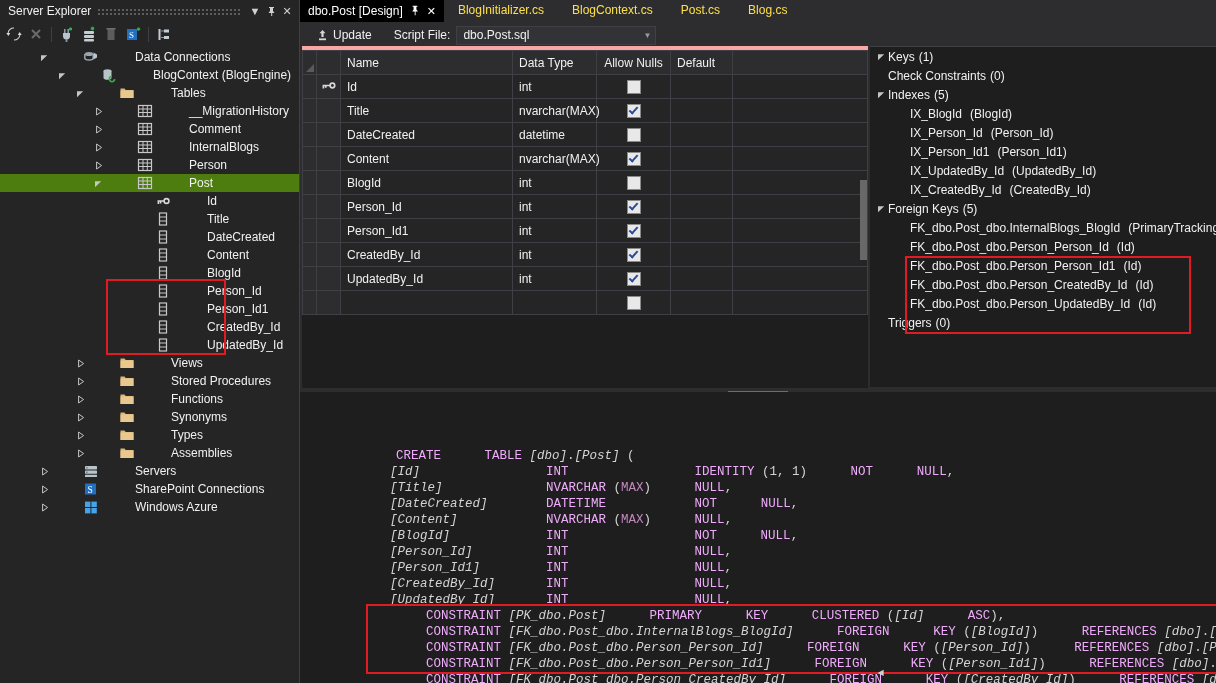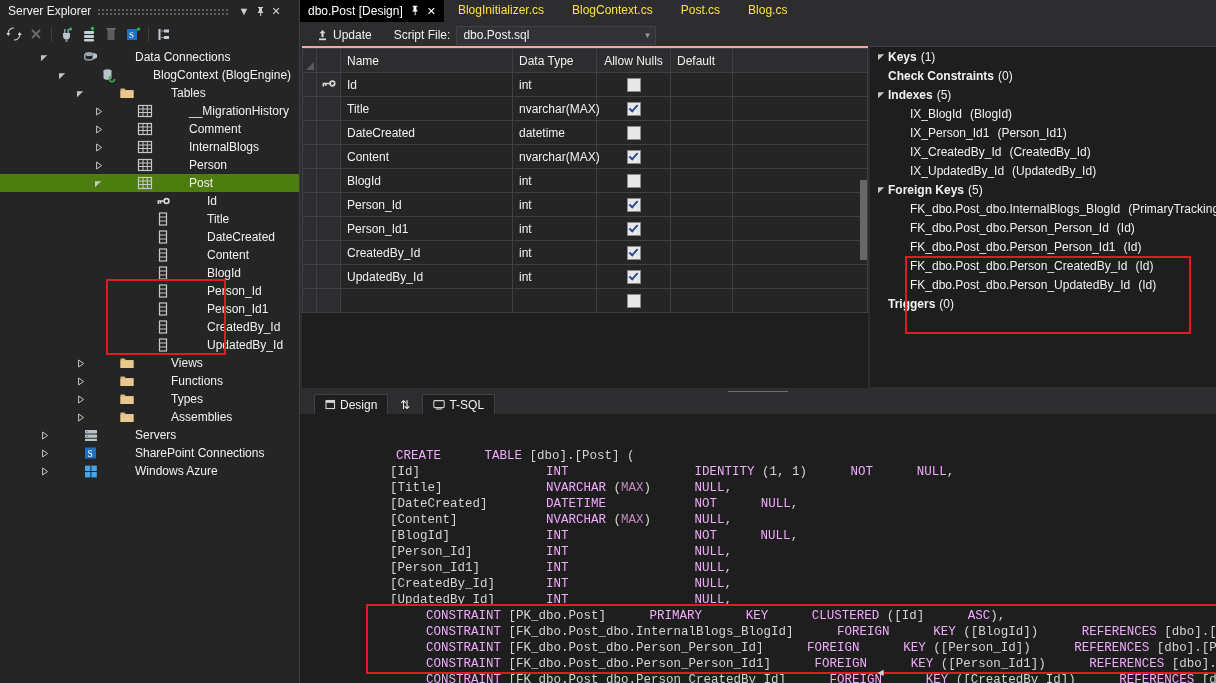--- a/index.html
+++ b/index.html
@@ -1,21 +1,21 @@
 <!DOCTYPE html>
 <html><head>
 <meta charset="utf-8">
 <style>
   html,body{margin:0;padding:0;background:#252526;}
   body{width:1216px;height:683px;overflow:hidden;font-family:"Liberation Sans",sans-serif;font-size:12px;color:#f1f1f1;}
   #app{position:relative;width:1216px;height:683px;background:#2d2d30;}
 
   
   #server-explorer{position:absolute;left:0;top:0;width:300px;height:683px;background:#252526;border-right:1px solid #3f3f46;box-sizing:border-box;}
-  .se-header{height:22px;display:flex;align-items:center;padding:0 15px 0 8px;color:#f1f1f1;font-size:12px;background:#252526;}
+  .se-header{height:22px;display:flex;align-items:center;padding:0 4px 0 8px;color:#f1f1f1;font-size:12px;background:#252526;}
   .se-header .title{flex:0 0 auto;}
   .se-header .dots{flex:1 1 auto;margin:0 6px;height:7px;
     background-image:radial-gradient(#6b6b6b 0.8px, transparent 0.9px);
     background-size:4px 4px;opacity:.8;}
   .se-hbtn{width:16px;height:16px;display:flex;align-items:center;justify-content:center;color:#d0d0d0;font-size:11px;cursor:default;}
   .se-toolbar{height:24px;display:flex;align-items:center;gap:2px;padding:0 4px;background:#252526;}
   .tb-ico{width:20px;height:20px;display:flex;align-items:center;justify-content:center;border-radius:2px;}
   .tb-sep{width:1px;height:15px;background:#3f3f46;margin:0 3px;}
 
   .tree{position:absolute;top:48px;left:0;right:0;bottom:0;overflow:hidden;}
@@ -34,42 +34,42 @@
   .tab.inactive{color:#fde047;padding:12px 14px;}
 
   
   #designer-toolbar{position:absolute;left:300px;top:22px;right:0;height:26px;background:#2d2d30;display:flex;align-items:center;padding-left:10px;gap:6px;}
   .update-btn{display:flex;align-items:center;gap:4px;padding:2px 6px;color:#f1f1f1;font-size:12px;}
   .sf-label{margin-left:10px;color:#f1f1f1;font-size:12px;}
   .sf-combo{width:200px;height:19px;background:#333337;border:1px solid #3f3f46;display:flex;align-items:center;justify-content:space-between;padding:0 4px 0 6px;box-sizing:border-box;color:#f1f1f1;font-size:12px;}
   .sf-combo .caret{color:#9a9a9a;font-size:8px;}
 
   
-  #grid-pane{position:absolute;left:302px;top:46px;width:566px;height:340px;background:#1e1e1e;border-top:2px solid #fca5a5;overflow:hidden;}
+  #grid-pane{position:absolute;left:302px;top:46px;width:566px;height:340px;background:#1e1e1e;border-top:4px solid #fca5a5;overflow:hidden;}
   table.grid{border-collapse:collapse;width:100%;table-layout:fixed;}
   table.grid th,table.grid td{border:1px solid #3f3f46;font-weight:normal;font-size:12px;color:#f1f1f1;
     height:24px;padding:0 6px;text-align:left;background:#2d2d30;box-sizing:border-box;}
   table.grid td{background:#252526;}
   table.grid th.sel-col,table.grid td.sel-col{width:14px;padding:0;background:#2d2d30;}
   table.grid td.key-col,table.grid th.key-col{width:24px;padding:0;text-align:center;background:#2d2d30;}
   .col-name{width:172px;} .col-type{width:84px;} .col-null{width:74px;text-align:center !important;} .col-def{width:62px;}
   table.grid td.nullcell{text-align:center;}
   .chk{display:inline-block;width:12px;height:12px;background:#e8e8e8;border:1px solid #8a8a8a;position:relative;vertical-align:middle;}
   .chk.on:after{content:"";position:absolute;left:3px;top:0px;width:3px;height:7px;border:solid #2b4b9b;border-width:0 2px 2px 0;transform:rotate(42deg);}
   .grid-corner{position:relative;}
   .grid-corner:after{content:"";position:absolute;right:2px;bottom:2px;border-style:solid;border-width:0 0 8px 8px;border-color:transparent transparent #5a5a5a transparent;}
   .keyico{display:inline-block;}
 
   #grid-vscroll{position:absolute;left:860px;top:180px;width:7px;height:80px;background:#686868;}
 
   
   #keys-pane{position:absolute;left:870px;top:46px;right:0;height:340px;background:#1e1e1e;border-top:1px solid #3f3f46;overflow:hidden;}
   .krow{height:19px;display:flex;align-items:center;white-space:nowrap;font-size:12px;padding-left:4px;}
   .ktwist{width:14px;display:flex;align-items:center;justify-content:center;flex:0 0 14px;}
-  .kgroup{font-weight:bold;color:#f1f1f1;}
+  .kgroup{font-weight:normal;color:#f1f1f1;}
   .kcount{font-weight:normal;color:#f1f1f1;margin-left:4px;}
   .kitem{padding-left:40px;color:#f1f1f1;}
   .kitem .meta{margin-left:8px;color:#f1f1f1;}
   #keys-hscroll{position:absolute;left:874px;bottom:4px;right:4px;height:13px;background:#3e3e42;display:flex;align-items:center;}
   #keys-hscroll .thumb{position:absolute;left:14px;right:2px;top:1px;bottom:1px;background:#686868;}
   #keys-hscroll .arrow{width:13px;text-align:center;color:#cfcfcf;font-size:8px;line-height:13px;z-index:2;}
 
   
   .redbox{position:absolute;border:2px solid #e01b24;box-sizing:border-box;pointer-events:none;}
 
@@ -79,21 +79,21 @@
 
   
   #sql-pane{position:absolute;left:300px;top:392px;right:0;bottom:0;background:#1e1e1e;}
   .sqltabs{height:22px;display:flex;align-items:flex-end;padding-left:14px;background:#2d2d30;}
   .sqltab{height:19px;display:flex;align-items:center;padding:0 10px;font-size:12px;color:#f1f1f1;border:1px solid #3f3f46;border-bottom:none;background:#1e1e1e;margin-right:2px;}
   .sqltab.plain{border:none;background:transparent;}
   .sqltab .gi{margin-right:4px;display:inline-flex;}
   #code{position:absolute;left:0;top:22px;right:0;bottom:0;background:#1e1e1e;overflow:hidden;
     font-family:"Liberation Mono","DejaVu Sans Mono",monospace;font-size:12.5px;line-height:16px;white-space:pre;color:#d4d4d4;}
   #code .lines{padding-left:60px;padding-top:2px;}
-  .kw{color:#f0abfc;margin-left:36px;} .mx{color:#c586c0;} .id{color:#d4d4d4;}
+  .kw{color:#f0abfc;margin-left:36px;} .mx{color:#c586c0;} .id{color:#d4d4d4;font-style:italic;}
 </style>
 </head>
 <body>
 
 <div id="app">
 
   <div id="server-explorer">
     <div class="se-header">
       <span class="title">Server Explorer</span>
       <span class="dots"></span>
@@ -402,21 +402,51 @@
             <svg width="9" height="9" viewBox="0 0 9 9">
               <path d="M2.6 1l5 3.5-5 3.5z" fill="none" stroke="#c5c5c5" stroke-width="1"></path>
             </svg>
           </span>
           <span class="ticon">
             <svg width="16" height="16" viewBox="0 0 16 16">
               <path d="M1.5 3.5h4l1.2 1.4h7.8v8H1.5z" fill="#dcb67a"></path>
               <path d="M1.5 5.5h13v7.5h-13z" fill="#e8c88f"></path>
             </svg>
           </span>
+          <span class="tlabel">Stored Procedures</span>
+        </div>
+        <div class="trow">
+          <span style="display:inline-block;width:42px;flex:0 0 42px;"></span>
+          <span class="twist">
+            <svg width="9" height="9" viewBox="0 0 9 9">
+              <path d="M2.6 1l5 3.5-5 3.5z" fill="none" stroke="#c5c5c5" stroke-width="1"></path>
+            </svg>
+          </span>
+          <span class="ticon">
+            <svg width="16" height="16" viewBox="0 0 16 16">
+              <path d="M1.5 3.5h4l1.2 1.4h7.8v8H1.5z" fill="#dcb67a"></path>
+              <path d="M1.5 5.5h13v7.5h-13z" fill="#e8c88f"></path>
+            </svg>
+          </span>
           <span class="tlabel">Functions</span>
+        </div>
+        <div class="trow">
+          <span style="display:inline-block;width:42px;flex:0 0 42px;"></span>
+          <span class="twist">
+            <svg width="9" height="9" viewBox="0 0 9 9">
+              <path d="M2.6 1l5 3.5-5 3.5z" fill="none" stroke="#c5c5c5" stroke-width="1"></path>
+            </svg>
+          </span>
+          <span class="ticon">
+            <svg width="16" height="16" viewBox="0 0 16 16">
+              <path d="M1.5 3.5h4l1.2 1.4h7.8v8H1.5z" fill="#dcb67a"></path>
+              <path d="M1.5 5.5h13v7.5h-13z" fill="#e8c88f"></path>
+            </svg>
+          </span>
+          <span class="tlabel">Synonyms</span>
         </div>
         <div class="trow">
           <span style="display:inline-block;width:42px;flex:0 0 42px;"></span>
           <span class="twist">
             <svg width="9" height="9" viewBox="0 0 9 9">
               <path d="M2.6 1l5 3.5-5 3.5z" fill="none" stroke="#c5c5c5" stroke-width="1"></path>
             </svg>
           </span>
           <span class="ticon">
             <svg width="16" height="16" viewBox="0 0 16 16">
@@ -668,30 +698,34 @@
             </svg>
           </span>
           <span class="kgroup">Indexes</span>
           <span class="kcount">(5)</span>
         </div>
         <div class="krow kitem">
           <span>IX_BlogId</span>
           <span class="meta">(BlogId)</span>
         </div>
         <div class="krow kitem">
+          <span>IX_Person_Id</span>
+          <span class="meta">(Person_Id)</span>
+        </div>
+        <div class="krow kitem">
           <span>IX_Person_Id1</span>
           <span class="meta">(Person_Id1)</span>
         </div>
         <div class="krow kitem">
+          <span>IX_UpdatedBy_Id</span>
+          <span class="meta">(UpdatedBy_Id)</span>
+        </div>
+        <div class="krow kitem">
           <span>IX_CreatedBy_Id</span>
           <span class="meta">(CreatedBy_Id)</span>
-        </div>
-        <div class="krow kitem">
-          <span>IX_UpdatedBy_Id</span>
-          <span class="meta">(UpdatedBy_Id)</span>
         </div>
         <div class="krow">
           <span class="ktwist">
             <svg width="9" height="9" viewBox="0 0 9 9">
               <path d="M1 2.2h6.2L1 8.2z" fill="#c5c5c5"></path>
             </svg>
           </span>
           <span class="kgroup">Foreign Keys</span>
           <span class="kcount">(5)</span>
         </div>
@@ -731,43 +765,20 @@
 
   <div id="splitter">
     <div class="grip"></div>
   </div>
   <div style="position:absolute;right:4px;top:396px;display:flex;gap:2px;">
     <span style="width:13px;height:13px;border:1px solid #8a8a8a;display:inline-block;"></span>
     <span style="width:13px;height:13px;border:1px solid #3f81c4;background:#1b4a78;display:inline-block;"></span>
   </div>
 
   <div id="sql-pane">
-    <div class="sqltabs" id="sqltabs">
-        <div class="sqltab">
-          <span class="gi">
-            <svg width="11" height="11" viewBox="0 0 11 11">
-              <rect x="1" y="1.5" width="8.5" height="8" fill="none" stroke="#d0d0d0" stroke-width="1.1"></rect>
-              <rect x="1" y="1.5" width="8.5" height="2.4" fill="#d0d0d0"></rect>
-            </svg>
-          </span>
-          <span>Design</span>
-        </div>
-        <div class="sqltab plain">
-          <span>⇅</span>
-        </div>
-        <div class="sqltab">
-          <span class="gi">
-            <svg width="12" height="11" viewBox="0 0 12 11">
-              <rect x=".8" y="1.6" width="10.4" height="7" rx="1" fill="none" stroke="#d0d0d0" stroke-width="1.1"></rect>
-              <path d="M3 10h6" stroke="#d0d0d0" stroke-width="1.1"></path>
-            </svg>
-          </span>
-          <span>T-SQL</span>
-        </div>
-      </div>
     <div id="code">
       <div class="lines" id="code-lines"><div><span class="kw">CREATE</span> <span class="kw">TABLE</span> <span class="id">[dbo]</span>.<span class="id">[Post]</span> (</div><div>    <span class="id">[Id]</span>            <span class="kw">INT</span>            <span class="kw">IDENTITY</span> (1, 1) <span class="kw">NOT</span> <span class="kw">NULL</span>,</div><div>    <span class="id">[Title]</span>         <span class="kw">NVARCHAR</span> (<span class="mx">MAX</span>) <span class="kw">NULL</span>,</div><div>    <span class="id">[DateCreated]</span>   <span class="kw">DATETIME</span>       <span class="kw">NOT</span> <span class="kw">NULL</span>,</div><div>    <span class="id">[Content]</span>       <span class="kw">NVARCHAR</span> (<span class="mx">MAX</span>) <span class="kw">NULL</span>,</div><div>    <span class="id">[BlogId]</span>        <span class="kw">INT</span>            <span class="kw">NOT</span> <span class="kw">NULL</span>,</div><div>    <span class="id">[Person_Id]</span>     <span class="kw">INT</span>            <span class="kw">NULL</span>,</div><div>    <span class="id">[Person_Id1]</span>    <span class="kw">INT</span>            <span class="kw">NULL</span>,</div><div>    <span class="id">[CreatedBy_Id]</span>  <span class="kw">INT</span>            <span class="kw">NULL</span>,</div><div>    <span class="id">[UpdatedBy_Id]</span>  <span class="kw">INT</span>            <span class="kw">NULL</span>,</div><div>    <span class="kw">CONSTRAINT</span> <span class="id">[PK_dbo.Post]</span> <span class="kw">PRIMARY</span> <span class="kw">KEY</span> <span class="kw">CLUSTERED</span> (<span class="id">[Id]</span> <span class="kw">ASC</span>),</div><div>    <span class="kw">CONSTRAINT</span> <span class="id">[FK_dbo.Post_dbo.InternalBlogs_BlogId]</span> <span class="kw">FOREIGN</span> <span class="kw">KEY</span> (<span class="id">[BlogId]</span>) <span class="kw">REFERENCES</span> <span class="id">[dbo]</span>.<span class="id">[InternalBlogs]</span> ([PrimaryTracki</div><div>    <span class="kw">CONSTRAINT</span> <span class="id">[FK_dbo.Post_dbo.Person_Person_Id]</span> <span class="kw">FOREIGN</span> <span class="kw">KEY</span> (<span class="id">[Person_Id]</span>) <span class="kw">REFERENCES</span> <span class="id">[dbo]</span>.<span class="id">[Person]</span> (<span class="id">[Id]</span>),</div><div>    <span class="kw">CONSTRAINT</span> <span class="id">[FK_dbo.Post_dbo.Person_Person_Id1]</span> <span class="kw">FOREIGN</span> <span class="kw">KEY</span> (<span class="id">[Person_Id1]</span>) <span class="kw">REFERENCES</span> <span class="id">[dbo]</span>.<span class="id">[Person]</span> (<span class="id">[Id]</span>),</div><div>    <span class="kw">CONSTRAINT</span> <span class="id">[FK_dbo.Post_dbo.Person_CreatedBy_Id]</span> <span class="kw">FOREIGN</span> <span class="kw">KEY</span> (<span class="id">[CreatedBy_Id]</span>) <span class="kw">REFERENCES</span> <span class="id">[dbo]</span>.<span class="id">[Person]</span> (<span class="id">[Id]</span>),</div></div>
     </div>
 
     <div class="redbox" style="left:66px;top:212px;width:1082px;height:70px;"></div>
   </div>
 
 </div>
 
 </body></html>

